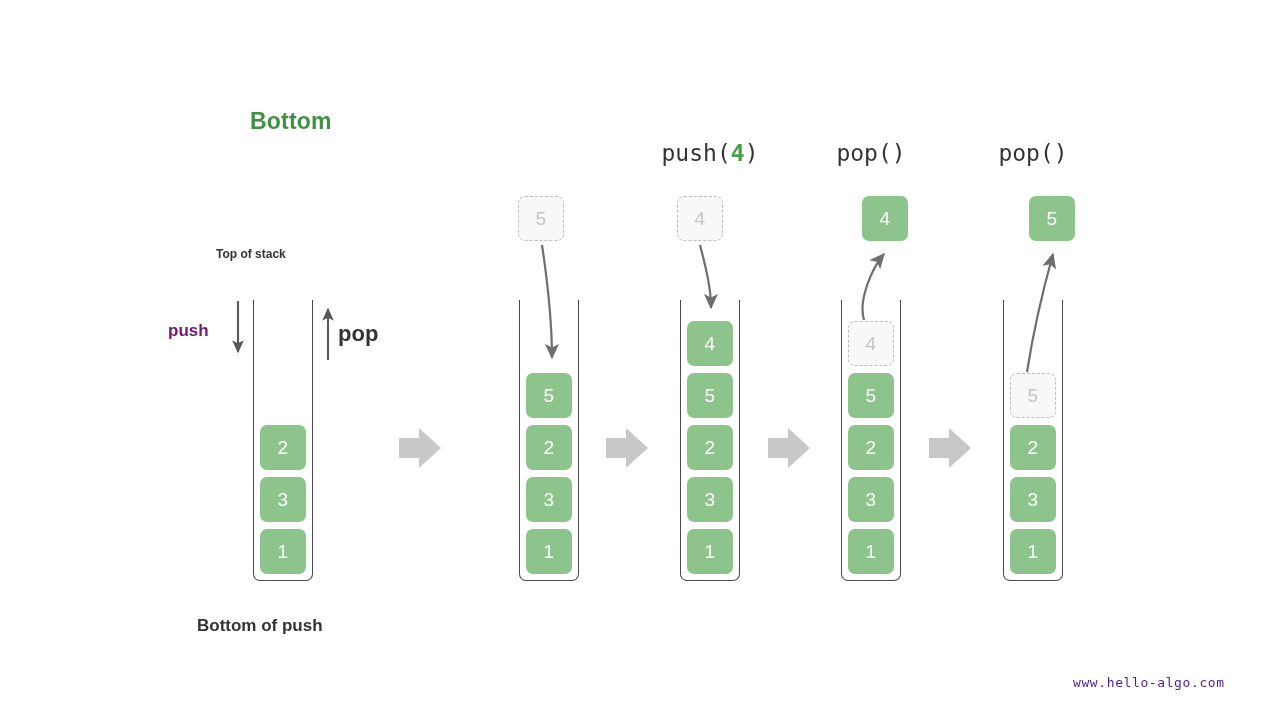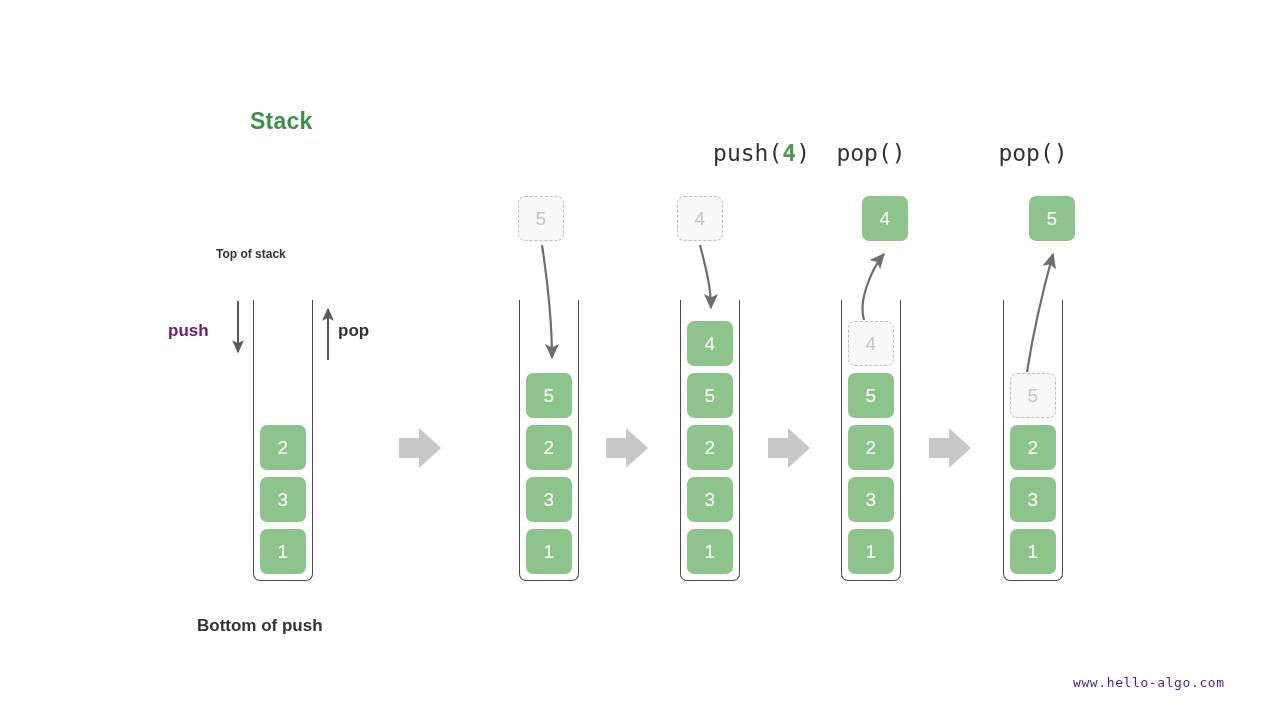--- a/index.html
+++ b/index.html
@@ -51,21 +51,21 @@
     position: absolute;
     left: 168px; top: 321px;
     font-size: 17px;
     font-weight: bold;
     color: #701a75;
     white-space: nowrap;
   }
   .label-pop {
     position: absolute;
     left: 338px; top: 321px;
-    font-size: 17px;
+    font-size: 22px;
     font-weight: bold;
     color: #333333;
     white-space: nowrap;
   }
   .watermark {
     position: absolute;
     left: 1073px; top: 675px;
     font-family: "DejaVu Sans Mono", "Liberation Mono", monospace;
     font-size: 13px;
     color: #4c1d95;
@@ -126,40 +126,40 @@
     width: 1280px;
     height: 720px;
     pointer-events: none;
   }
 </style>
 </head>
 <body>
 
 <div class="canvas">
 
-  <div class="stack-title">Stack</div>
+  <div class="stack-title">Bottom</div>
 
   <div class="label-top">Top of stack</div>
   <div class="label-bottom">Bottom of push</div>
   <div class="label-push">push</div>
   <div class="label-pop">pop</div>
 
   <div class="container-u" style="left:253px; top:300px; width:60px; height:281px;"></div>
   <div class="cell solid" style="left:260px; top:425px;">2</div>
   <div class="cell solid" style="left:260px; top:477px;">3</div>
   <div class="cell solid" style="left:260px; top:529px;">1</div>
 
   <div class="cell ghost" style="left:518px; top:196px;">5</div>
   <div class="container-u" style="left:519px; top:300px; width:60px; height:281px;"></div>
   <div class="cell solid" style="left:526px; top:373px;">5</div>
   <div class="cell solid" style="left:526px; top:425px;">2</div>
   <div class="cell solid" style="left:526px; top:477px;">3</div>
   <div class="cell solid" style="left:526px; top:529px;">1</div>
 
-  <div class="op-header" style="left:610px;text-align:right;">
+  <div class="op-header" style="left:610px;">
     <span>push(</span><span class="argval">4</span><span>)</span>
   </div>
   <div class="cell ghost" style="left:677px; top:196px;">4</div>
   <div class="container-u" style="left:680px; top:300px; width:60px; height:281px;"></div>
   <div class="cell solid" style="left:687px; top:321px;">4</div>
   <div class="cell solid" style="left:687px; top:373px;">5</div>
   <div class="cell solid" style="left:687px; top:425px;">2</div>
   <div class="cell solid" style="left:687px; top:477px;">3</div>
   <div class="cell solid" style="left:687px; top:529px;">1</div>
 

